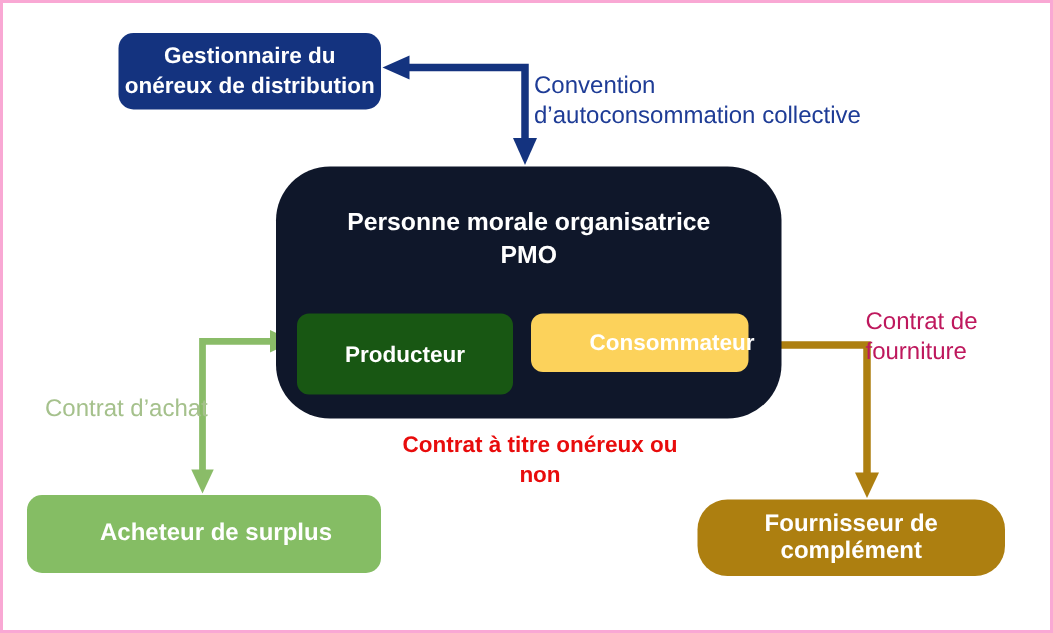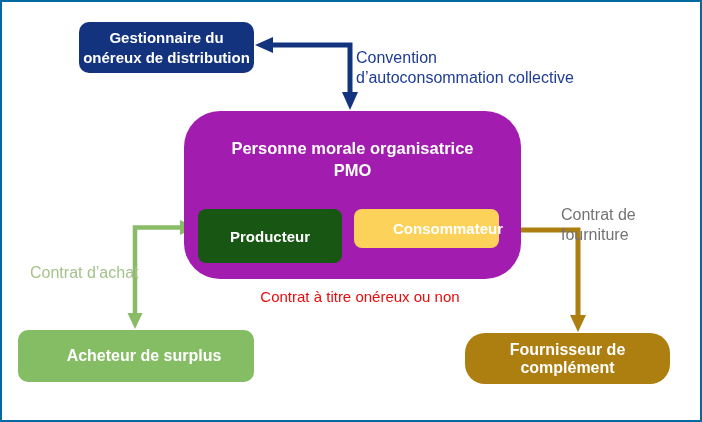--- a/index.html
+++ b/index.html
@@ -1,39 +1,39 @@
 <!DOCTYPE html>
 <html><head>
 <meta charset="utf-8">
 <style>
   html,body{margin:0;padding:0;background:#fff;}
   #stage{
     position:relative;
     width:698px;height:418px;
-    border:2px solid #0369a1;
+    border:2px solid #f9a8d4;
     background:#ffffff;
     font-family:"Liberation Sans", sans-serif;
     overflow:hidden;
   }
   #arrows{position:absolute;left:0;top:0;width:698px;height:418px;}
   .node{
     position:absolute;
     display:flex;flex-direction:column;align-items:center;justify-content:center;
     color:#ffffff;font-weight:bold;text-align:center;
     box-sizing:border-box;
   }
   .node span{display:block;}
   #node-grid-operator{
     left:77px;top:20px;width:175px;height:51px;
     background:#14337f;border-radius:10px;
     font-size:15px;line-height:20px;
   }
   #node-pmo{
     left:182px;top:109px;width:337px;height:168px;
-    background:#a21caf;border-radius:36px;
+    background:#0f172a;border-radius:36px;
     justify-content:flex-start;padding-top:26px;
     font-size:16.5px;line-height:22px;
   }
   #node-producer{
     left:196px;top:207px;width:144px;height:54px;
     background:#185713;border-radius:8px;
     font-size:15px;
   }
   #node-consumer{
     left:352px;top:207px;width:145px;height:39px;
@@ -48,24 +48,24 @@
     padding-left:16px;
   }
   #node-supplier{
     left:463px;top:331px;width:205px;height:51px;
     background:#ad7f10;border-radius:20px;
     font-size:16px;
   }
   .edge-label{position:absolute;font-size:16px;line-height:19.5px;}
   #label-convention{left:354px;top:46px;color:#1e3c96;width:220px;}
   #label-purchase{left:28px;top:245px;color:#a5c18c;margin-top:16px;}
-  #label-supply{left:559px;top:203px;color:#737373;}
+  #label-supply{left:575px;top:203px;color:#be185d;}
   #label-onerous{
     left:258px;top:285px;width:200px;text-align:center;
-    color:#e80c0c;font-weight:normal;font-size:15px;
+    color:#e80c0c;font-weight:bold;font-size:15px;
   }
 </style>
 </head>
 <body>
 
 <div id="stage">
 
   <svg id="arrows" viewBox="0 0 698 418" xmlns="http://www.w3.org/2000/svg">
 
     <g>

